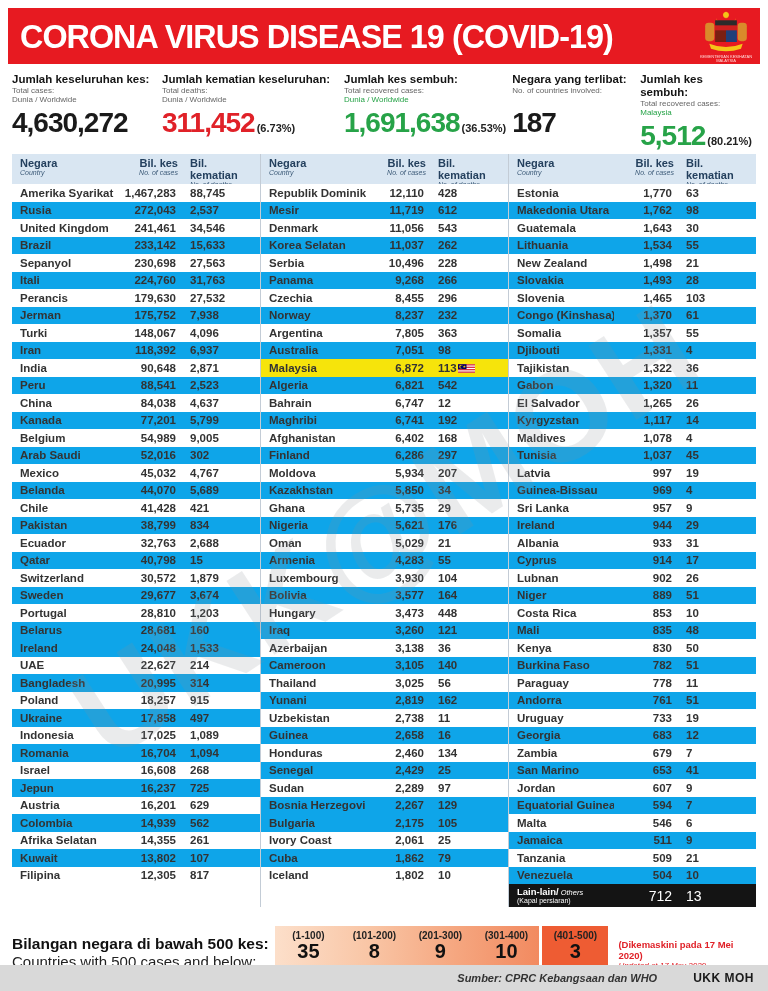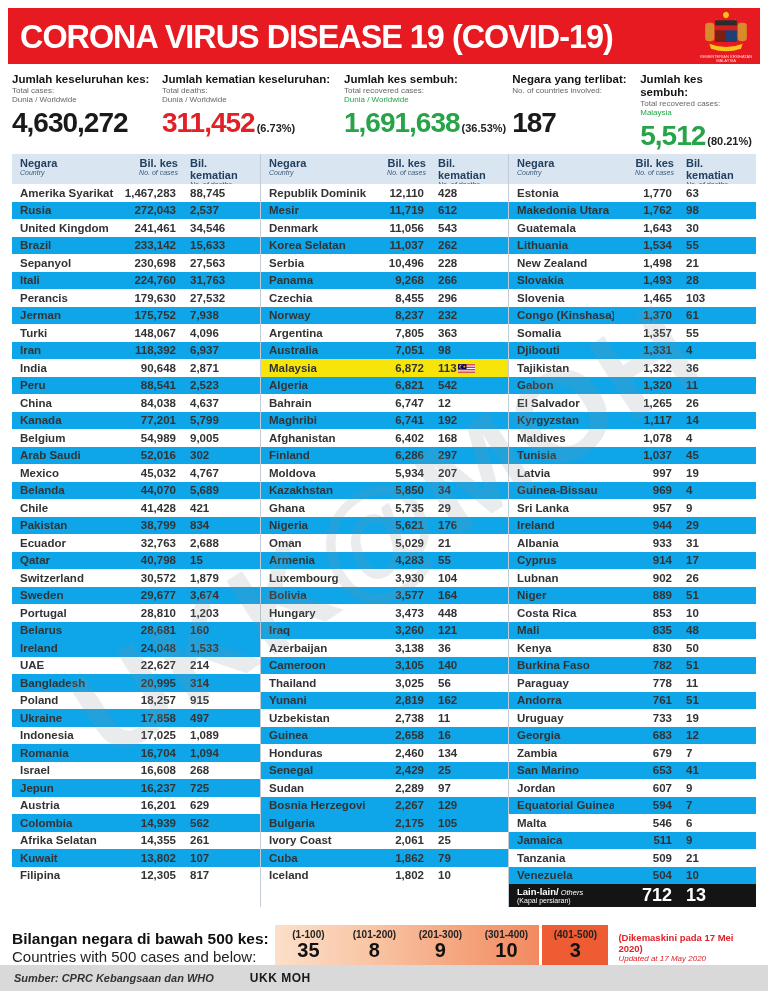--- a/index.html
+++ b/index.html
@@ -44,42 +44,42 @@
   .trow.hl{ background:#f6e40b; }
   .c-country{ white-space:nowrap; overflow:hidden; }
   .c-cases{ text-align:right; padding-right:12px; white-space:nowrap; }
   .c-deaths{ text-align:left; padding-left:2px; white-space:nowrap; }
   .c-deaths svg{ vertical-align:-1px; margin-left:1px; }
   .trow.black{ background:#141414; color:#fff; height:23px; }
   .trow.black .c-country{ line-height:8px; }
   .bk-main{ font-size:9.5px; font-weight:700; }
   .bk-it{ font-size:7.5px; font-style:italic; font-weight:400; margin-left:2px; }
   .bk-sub{ font-size:7px; font-weight:400; }
-  .bk-num{ font-size:18px; font-weight:700; }
+  .bk-num{ font-size:14px; font-weight:400; }
   .watermark{ position:absolute; inset:0; display:flex; align-items:center; justify-content:center;
     pointer-events:none; z-index:5; }
   .watermark span{ font-size:128px; font-weight:800; color:#8a9096; opacity:.17;
     transform:rotate(-33deg); white-space:nowrap; letter-spacing:2px; }
   
-  .legend{ display:flex; align-items:center; margin:17px 12px 0; height:46px; }
+  .legend{ display:flex; align-items:flex-end; margin:17px 12px 0; height:46px; }
   .legend-titles{ width:268px; }
   .lg-my{ font-size:15.5px; font-weight:700; color:#111; line-height:18px; }
   .lg-en{ font-size:15px; color:#222; line-height:17px; }
   .bins{ display:flex; height:44px; }
   .bin-strip{ display:flex; background:linear-gradient(90deg,#fcdfca 0%,#f9c6a6 35%,#f5a57e 70%,#f28a60 100%); }
   .bin{ width:66px; text-align:center; padding-top:4px; }
   .bin .range{ font-size:10px; font-weight:600; color:#222; }
   .bin .count{ font-size:20px; font-weight:800; color:#111; margin-top:-1px; }
   .bin-last{ margin-left:3px; background:#ee5c33; }
   .updated{ margin-left:10px; width:140px; }
   .upd-my{ color:#e02128; font-size:9.5px; font-weight:700; line-height:11px; }
   .upd-en{ color:#e02128; font-size:8px; font-style:italic; line-height:9px; }
   
   .foot{ position:absolute; left:0; right:0; bottom:0; height:26px; background:#d9d9d9;
-    display:flex; align-items:center; justify-content:flex-start; padding:0 14px; }
+    display:flex; align-items:center; justify-content:flex-end; padding:0 14px; }
   .foot .source{ font-size:11px; font-style:italic; font-weight:700; color:#333; margin-right:36px; }
   .foot .credit{ font-size:12px; font-weight:700; color:#1a1a1a; letter-spacing:.5px; }
 </style>
 </head>
 <body>
 
 <header class="banner">
   <h1>CORONA VIRUS DISEASE 19 (COVID-19)</h1>
   <div class="crest">
     <svg width="50" height="44" viewBox="0 0 60 52">

